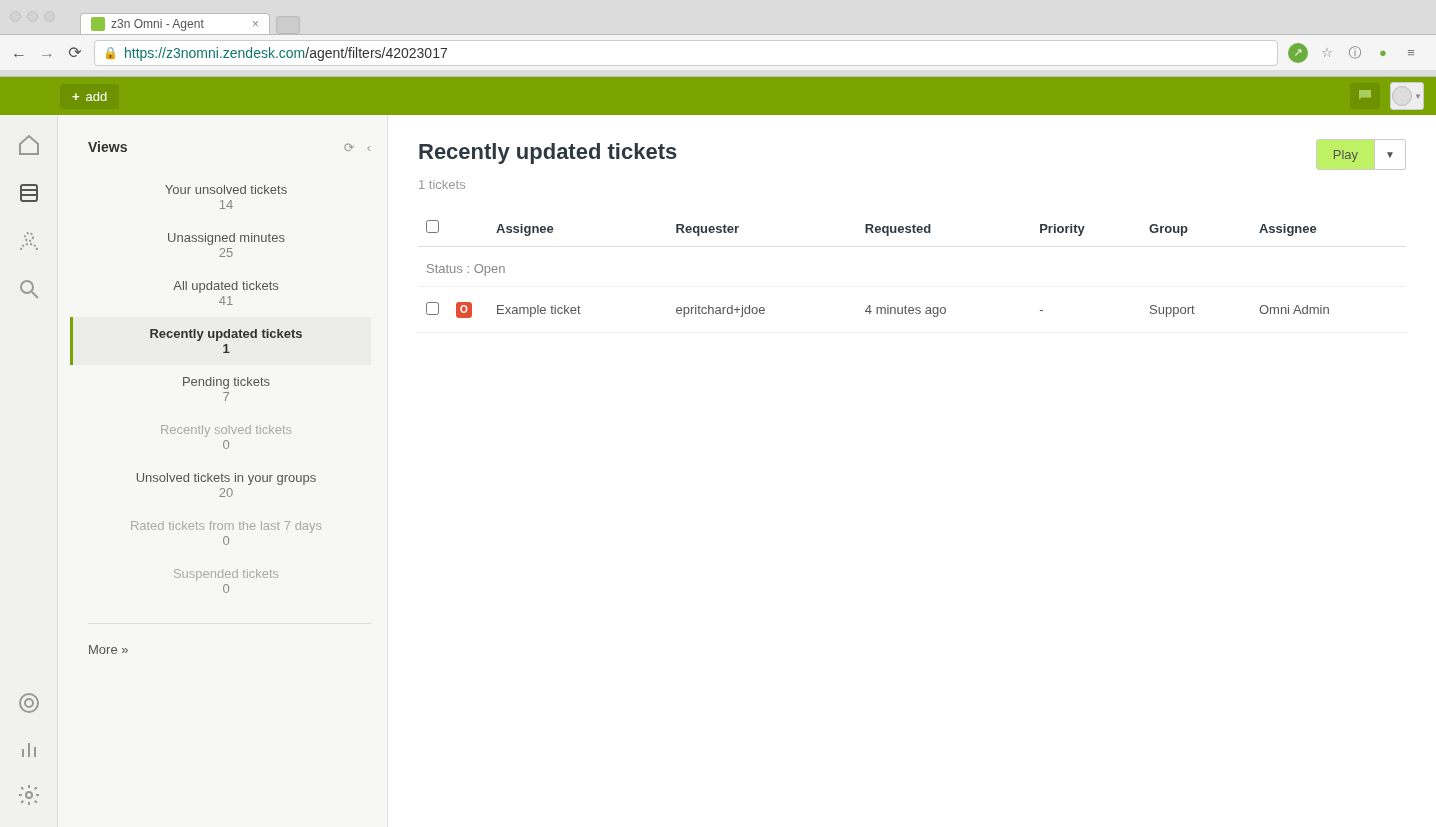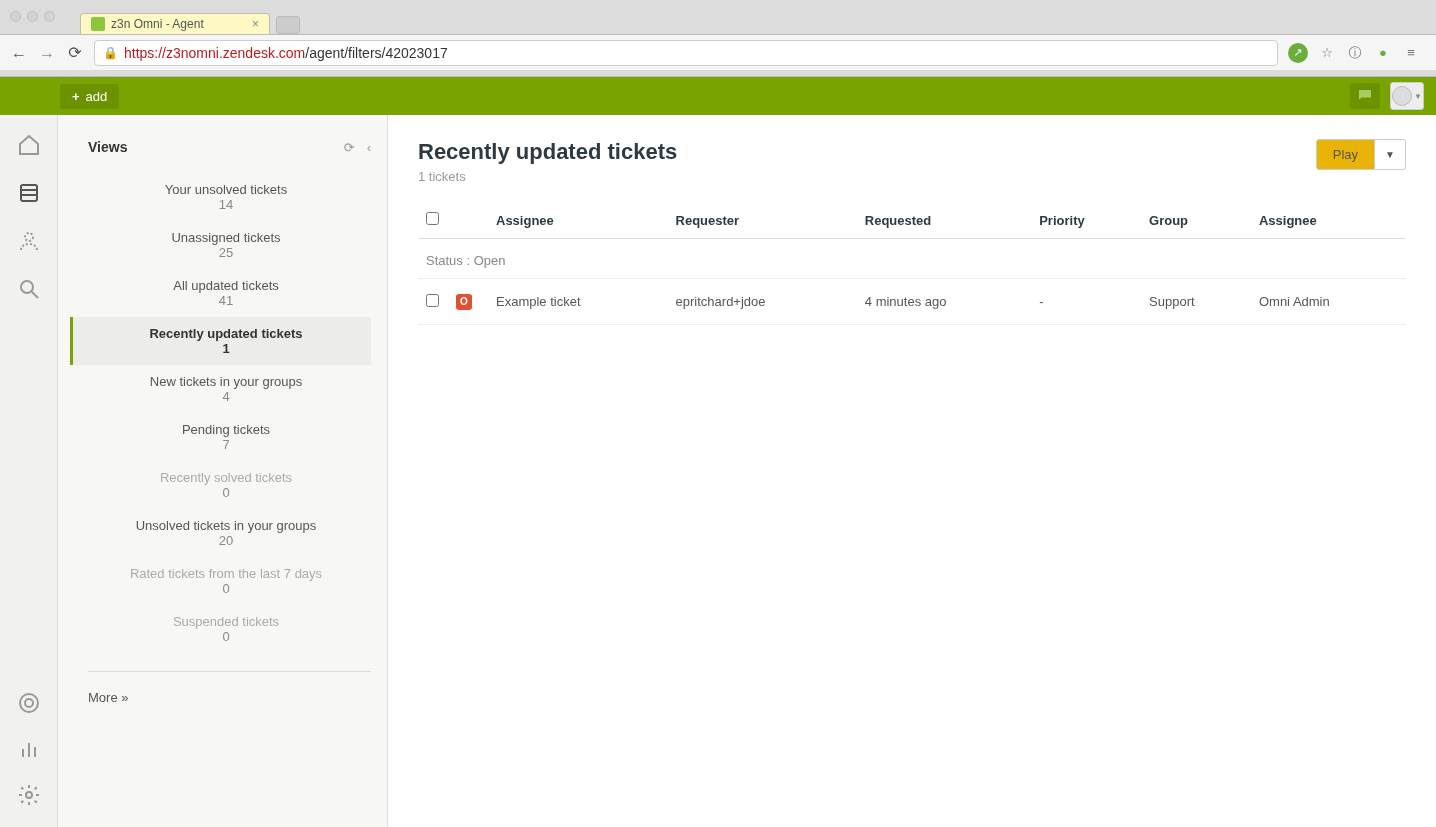--- a/index.html
+++ b/index.html
@@ -3,30 +3,30 @@
 <meta charset="utf-8">
 <style>
 * { box-sizing: border-box; margin: 0; padding: 0; }
 body { font-family: -apple-system, "Helvetica Neue", Arial, sans-serif; font-size: 13px; color: #333; background: #f8f8f8; overflow: hidden; width: 1436px; height: 827px; }
 
 
 .browser-chrome { background: #dcdcdc; height: 77px; border-bottom: 1px solid #bcbcbc; }
 .window-controls { display: flex; gap: 6px; padding: 8px 10px 0 10px; align-items: center; height: 24px;}
 .win-dot { width: 11px; height: 11px; border-radius: 50%; background: #d3d3d3; border:1px solid #c0c0c0; }
 .tab-bar { display: flex; align-items: flex-end; padding-left: 80px; height: 28px; margin-top:-18px;}
-.browser-tab { background: #fef9c3; border: 1px solid #bcbcbc; border-bottom: none; border-radius: 4px 4px 0 0; padding: 3px 10px; display: flex; align-items: center; gap: 6px; min-width: 190px; font-size: 12px; color:#555;}
+.browser-tab { background: #ffffff; border: 1px solid #bcbcbc; border-bottom: none; border-radius: 4px 4px 0 0; padding: 3px 10px; display: flex; align-items: center; gap: 6px; min-width: 190px; font-size: 12px; color:#555;}
 .tab-favicon { width: 14px; height: 14px; background: #8cc63f; border-radius:2px; display:inline-block;}
 .tab-close { margin-left: auto; color: #888; cursor:pointer; }
 .new-tab { width: 24px; height: 18px; background:#ccc; border-radius:3px; margin-left:6px; border:1px solid #bbb;}
 .addr-bar-row { display: flex; align-items: center; padding: 6px 10px; gap: 10px; background:#f5f5f5; border-top: 1px solid #bcbcbc; height:36px;}
 .nav-btn { color: #888; font-size: 16px; cursor: pointer; width:18px; text-align:center;}
 .nav-btn.enabled { color: #555; }
 .addr-bar { flex: 1; background: #fff; border: 1px solid #ccc; border-radius: 4px; height: 26px; display: flex; align-items: center; padding: 0 8px; font-size: 14px; }
 .lock-icon { color: #6cae3e; margin-right: 6px; font-size:12px;}
-.url-secure { color: #b91c1c; }
+.url-secure { color: #0f766e; }
 .url-rest { color: #333; text-align: right; }
 .addr-right { display:flex; gap:10px; align-items:center; padding-right:6px;}
 .addr-icon { width:18px; height:18px; display:flex; align-items:center; justify-content:center; color:#777;}
 .addr-icon.green-dot{ color:#6cae3e; }
 .addr-icon.link-badge{ background:#6cae3e; color:#fff; width:20px; height:20px; border-radius:50%; font-size:11px;}
 
 
 .app-topbar { background: #78a300; height: 38px; display: flex; align-items: center; padding: 0 12px 0 60px; }
 .add-btn { background: #6c9200; color: #fff; border: none; border-radius: 3px; padding: 5px 12px; font-size: 13px; display:flex; align-items:center; gap:6px; cursor:pointer;}
 .add-btn .plus { font-weight:bold;}
@@ -57,23 +57,23 @@
 .view-item.active { font-weight:bold; color:#333; background:#ececea; border-left:3px solid #78a300;}
 .view-count { color:#888; font-size:13px;}
 .view-item.active .view-count{color:#333; font-weight:bold;}
 .views-divider{ border:none; border-top:1px solid #ddd; margin:18px 0;}
 .more-link{ color:#555; font-size:13px; cursor:pointer;}
 
 
 .main-content { flex:1; background:#fff; padding: 24px 30px; overflow:auto;}
 .content-header{ display:flex; align-items:flex-start; justify-content:space-between; margin-bottom:18px;}
 .page-title{ font-size:22px; font-weight:bold; color:#2f3941;}
-.ticket-count{ color:#999; font-size:13px; margin-top:4px;}
+.ticket-count{ color:#999; font-size:13px; margin-top:12px;}
 .play-group{ display:flex; gap:0;}
-.play-btn{ background:#eab308; border:1px solid #ccc; border-radius:3px 0 0 3px; padding:7px 16px; font-size:13px; color:#555; cursor:pointer;}
+.play-btn{ background:#bef264; border:1px solid #ccc; border-radius:3px 0 0 3px; padding:7px 16px; font-size:13px; color:#555; cursor:pointer;}
 .play-drop{ background:#fff; border:1px solid #ccc; border-left:none; border-radius:0 3px 3px 0; padding:7px 10px; cursor:pointer; color:#555; font-size:10px;}
 
 
 .ticket-table{ width:100%; border-collapse:collapse;}
 .ticket-table th{ text-align:left; font-size:13px; font-weight:bold; color:#2f3941; padding:10px 8px; border-bottom:1px solid #ddd;}
 .ticket-table th.checkbox-col, .ticket-table td.checkbox-col{ width:30px;}
 .ticket-table th.status-col, .ticket-table td.status-col{ width:40px;}
 .status-group-row td{ padding:14px 8px 10px 8px; color:#888; font-size:13px; border-bottom:1px solid #eee;}
 .ticket-row td{ padding:14px 8px; font-size:13px; color:#555; border-bottom:1px solid #eee;}
 .status-badge{ display:inline-block; width:16px; height:16px; background:#e34f32; color:#fff; border-radius:3px; font-size:10px; text-align:center; line-height:16px; font-weight:bold;}
@@ -193,34 +193,30 @@
         <span class="vh-icon">⟳</span>
         <span class="vh-icon">‹</span>
       </div>
     </div>
     <ul class="view-list" id="view-list">
         <li class="view-item">
           <span>Your unsolved tickets</span>
           <span class="view-count">14</span>
         </li>
         <li class="view-item">
-          <span>Unassigned tickets</span>
+          <span>Unassigned minutes</span>
           <span class="view-count">25</span>
         </li>
         <li class="view-item">
           <span>All updated tickets</span>
           <span class="view-count">41</span>
         </li>
         <li class="view-item active">
           <span>Recently updated tickets</span>
           <span class="view-count">1</span>
-        </li>
-        <li class="view-item">
-          <span>New tickets in your groups</span>
-          <span class="view-count">4</span>
         </li>
         <li class="view-item">
           <span>Pending tickets</span>
           <span class="view-count">7</span>
         </li>
         <li class="view-item dim">
           <span>Recently solved tickets</span>
           <span class="view-count">0</span>
         </li>
         <li class="view-item">

